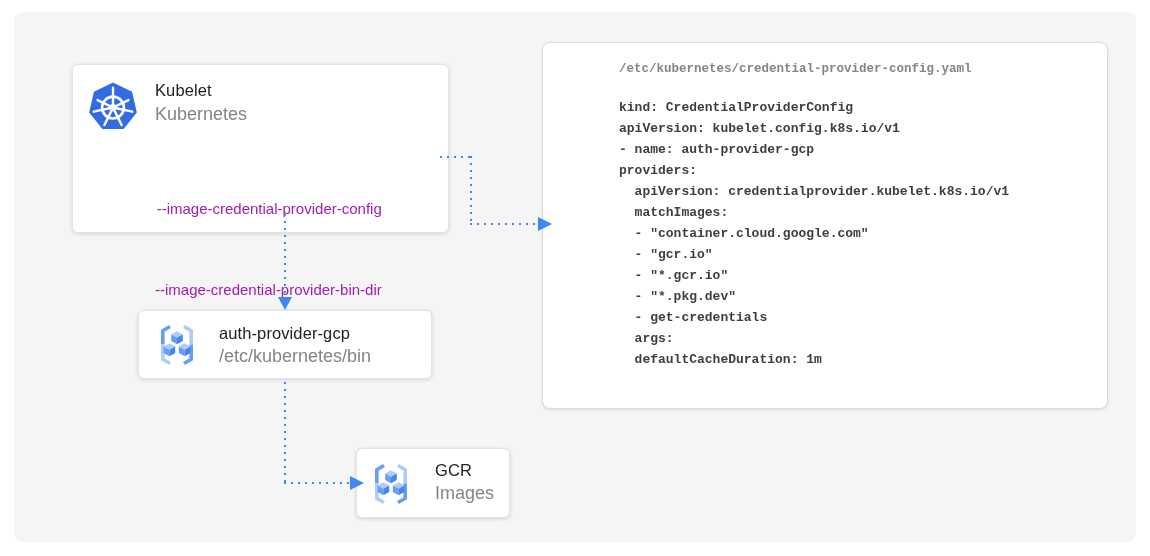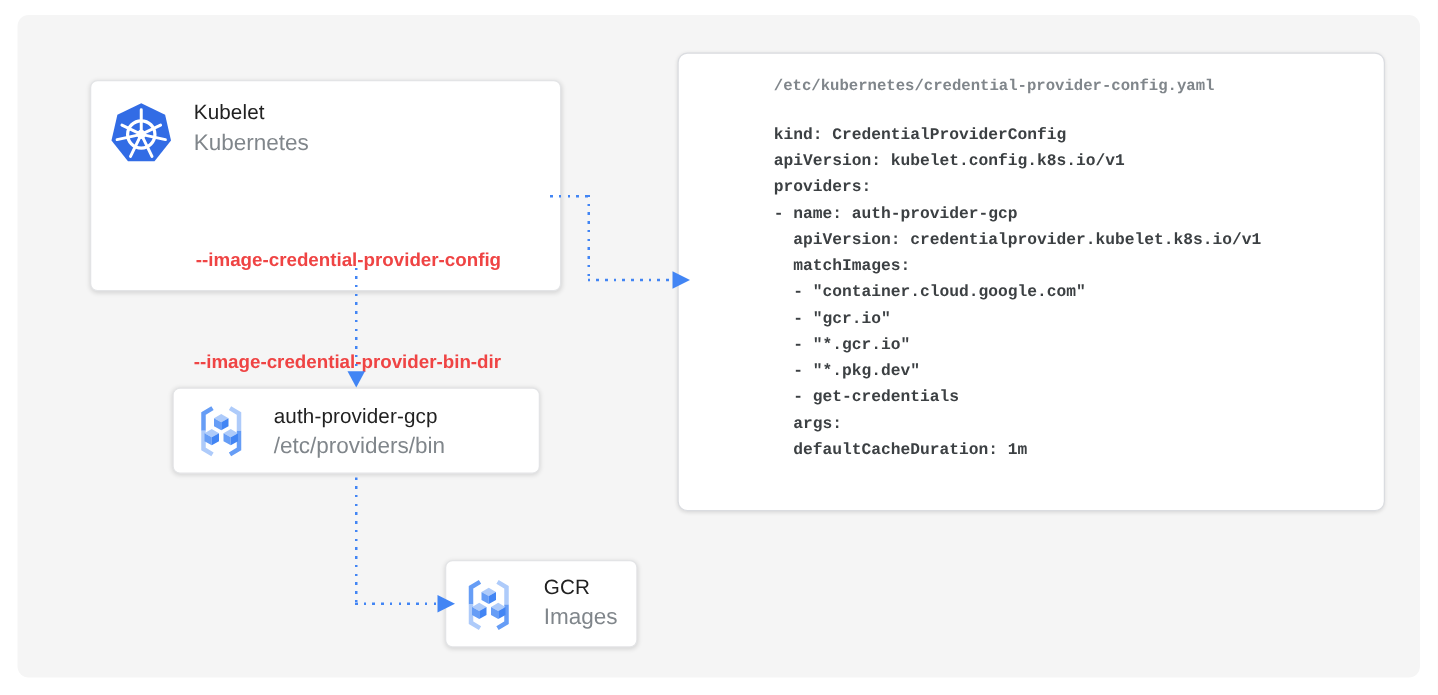--- a/index.html
+++ b/index.html
@@ -60,23 +60,22 @@
   .node-auth .node-title       { left: 80px; top: 11px; }
   .node-auth .node-subtitle    { left: 80px; top: 34px; }
   .node-gcr .node-title        { left: 78px; top: 10px; }
   .node-gcr .node-subtitle     { left: 78px; top: 33px; }
 
   .kubelet-flags {
     position: absolute;
     left: 82px; top: 76px;
     font-size: 15px;
     line-height: 27px;
-    color: #ef4444;
+    color: #a21caf;
     white-space: pre;
-    font-weight: bold;
   }
 
   .code-panel {
     position: absolute;
     left: 542px; top: 42px;
     width: 566px; height: 367px;
     background: #ffffff;
     border: 1px solid #dadce0;
     border-radius: 8px;
     box-shadow: 0 1px 3px rgba(0,0,0,0.10);
@@ -172,21 +171,21 @@
         <polygon points="29.8,13.5 24,16.8 24,23.2 29.8,19.9" fill="#4285f4"></polygon>
         <polygon points="16.4,22.2 22.2,25.5 16.4,28.8 10.6,25.5" fill="#aecbfa"></polygon>
         <polygon points="10.6,25.5 16.4,28.8 16.4,35.2 10.6,31.9" fill="#669df6"></polygon>
         <polygon points="22.2,25.5 16.4,28.8 16.4,35.2 22.2,31.9" fill="#4285f4"></polygon>
         <polygon points="31.6,22.2 37.4,25.5 31.6,28.8 25.8,25.5" fill="#aecbfa"></polygon>
         <polygon points="25.8,25.5 31.6,28.8 31.6,35.2 25.8,31.9" fill="#669df6"></polygon>
         <polygon points="37.4,25.5 31.6,28.8 31.6,35.2 37.4,31.9" fill="#4285f4"></polygon>
       </g>
     </svg>
     <div class="node-title">auth-provider-gcp</div>
-    <div class="node-subtitle">/etc/providers/bin</div>
+    <div class="node-subtitle">/etc/kubernetes/bin</div>
   </div>
 
   <div class="node node-gcr">
     <svg class="icon" viewBox="0 0 48 48" aria-hidden="true">
       <g fill="none" stroke-width="3.6">
         <polyline points="17,5.5 9.8,9.8 9.8,23.5" stroke="#669df6"></polyline>
         <polyline points="9.8,23.5 9.8,38.2 17,42.5" stroke="#aecbfa"></polyline>
         <polyline points="31,5.5 38.2,9.8 38.2,23.5" stroke="#aecbfa"></polyline>
         <polyline points="38.2,23.5 38.2,38.2 31,42.5" stroke="#669df6"></polyline>
       </g>
@@ -204,22 +203,22 @@
     </svg>
     <div class="node-title">GCR</div>
     <div class="node-subtitle">Images</div>
   </div>
 
   <div class="code-panel">
     <div class="code-filename">/etc/kubernetes/credential-provider-config.yaml</div>
     <div class="code-body">
       <div class="code-line">kind: CredentialProviderConfig</div>
       <div class="code-line">apiVersion: kubelet.config.k8s.io/v1</div>
+      <div class="code-line">- name: auth-provider-gcp</div>
       <div class="code-line">providers:</div>
-      <div class="code-line">- name: auth-provider-gcp</div>
       <div class="code-line">  apiVersion: credentialprovider.kubelet.k8s.io/v1</div>
       <div class="code-line">  matchImages:</div>
       <div class="code-line">  - "container.cloud.google.com"</div>
       <div class="code-line">  - "gcr.io"</div>
       <div class="code-line">  - "*.gcr.io"</div>
       <div class="code-line">  - "*.pkg.dev"</div>
       <div class="code-line">  - get-credentials</div>
       <div class="code-line">  args:</div>
       <div class="code-line">  defaultCacheDuration: 1m</div>
     </div>

